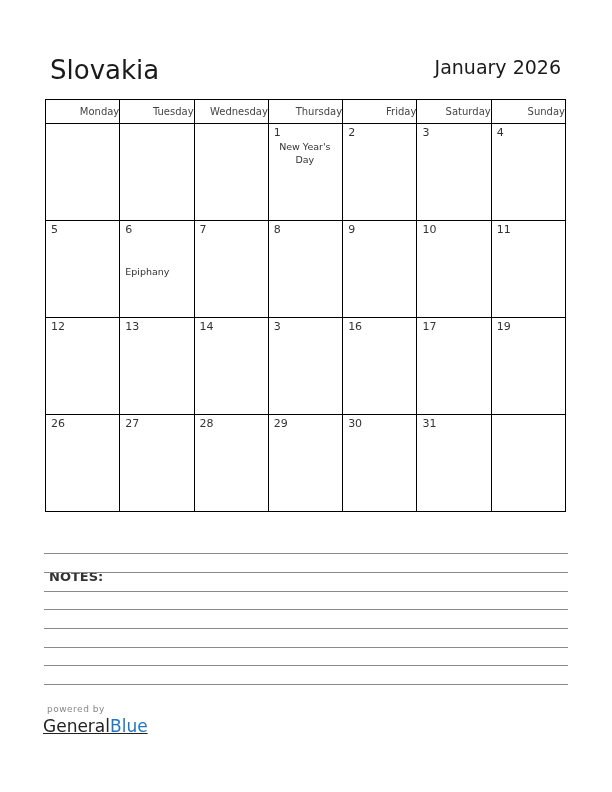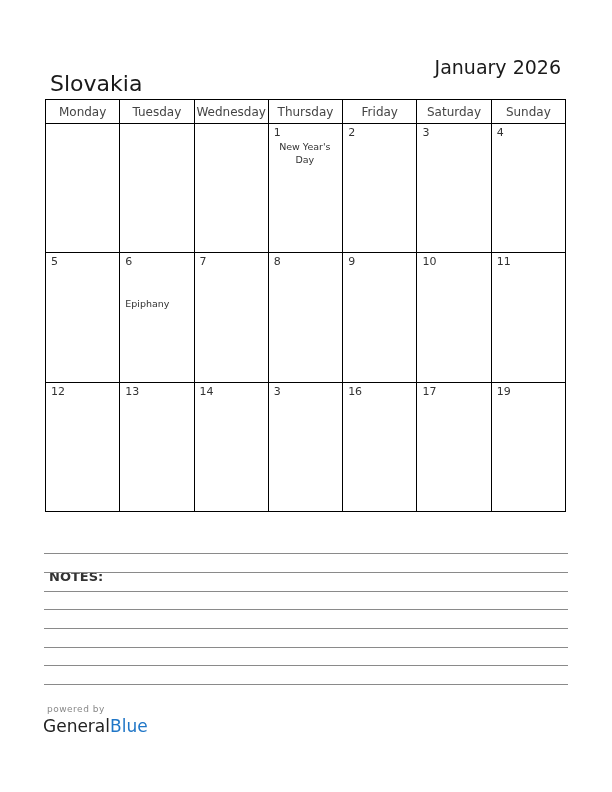--- a/index.html
+++ b/index.html
@@ -1,38 +1,38 @@
 <!DOCTYPE html>
 <html><head>
   <meta charset="utf-8">
   <style>
     html, body { margin: 0; padding: 0; }
     body {
       width: 612px; height: 792px; background: #ffffff; position: relative;
       font-family: "DejaVu Sans", sans-serif; color: #222;
       overflow: hidden;
     }
-    .country { position: absolute; left: 50px; top: 55px; font-size: 22px; color: #1a1a1a; margin-top: 16px; }
+    .country { position: absolute; left: 50px; top: 55px; font-size: 26px; color: #1a1a1a; }
     .month { position: absolute; right: 51px; top: 56px; font-size: 19px; color: #1a1a1a; }
     .cal {
       position: absolute; left: 45px; top: 99px; width: 521px; height: 413px;
       border-collapse: collapse; table-layout: fixed;
     }
     .cal th, .cal td { border: 1.2px solid #000; padding: 0; }
     .cal th {
-      height: 23px; font-weight: normal; font-size: 12px; color: #444;
-      text-align: center; vertical-align: middle;
+      height: 23px; font-weight: normal; font-size: 10px; color: #444;
+      text-align: right; vertical-align: middle;
     }
     .cal td { height: 76px; vertical-align: top; }
     .daynum { display: block; font-size: 11px; color: #333; padding: 3px 0 0 5px; line-height: 12px; }
     .holiday { display: block; font-size: 9.5px; color: #333; padding: 1px 0 0 5px; line-height: 13px; }
     .notes-label { position: absolute; left: 49px; top: 569px; font-size: 13px; color: #333; font-weight: bold; }
     .note-line { position: absolute; left: 44px; width: 524px; height: 0; border-top: 1px solid #8a8a8a; }
     .powered { position: absolute; left: 47px; top: 704px; font-size: 9px; color: #888; letter-spacing: 0.5px; text-align: center; }
-    .brand { position: absolute; left: 43px; top: 716px; font-size: 17px; }
+    .brand { position: absolute; left: 43px; top: 716px; font-size: 17px; text-decoration: underline; }
     .brand .g { color: #222; }
     .brand .b { color: #1f76c7; }
   </style>
 </head>
 <body>
 
 <div class="country">Slovakia</div>
 <div class="month">January 2026</div>
 
 <table class="cal">
@@ -112,20 +112,43 @@
         <td>
           <span class="daynum">16</span>
         </td>
         <td>
           <span class="daynum">17</span>
         </td>
         <td>
           <span class="daynum">19</span>
         </td>
       </tr>
+      <tr>
+        <td>
+          <span class="daynum">26</span>
+        </td>
+        <td>
+          <span class="daynum">27</span>
+        </td>
+        <td>
+          <span class="daynum">28</span>
+        </td>
+        <td>
+          <span class="daynum">29</span>
+        </td>
+        <td>
+          <span class="daynum">30</span>
+        </td>
+        <td>
+          <span class="daynum">31</span>
+        </td>
+        <td>
+          <span class="daynum"></span>
+        </td>
+      </tr>
     </tbody>
 </table>
 
 <div class="notes-label">NOTES:</div>
 <div id="notes-lines">
     <div class="note-line" style="top: 553px;"></div>
     <div class="note-line" style="top: 572px;"></div>
     <div class="note-line" style="top: 591px;"></div>
     <div class="note-line" style="top: 609px;"></div>
     <div class="note-line" style="top: 628px;"></div>

